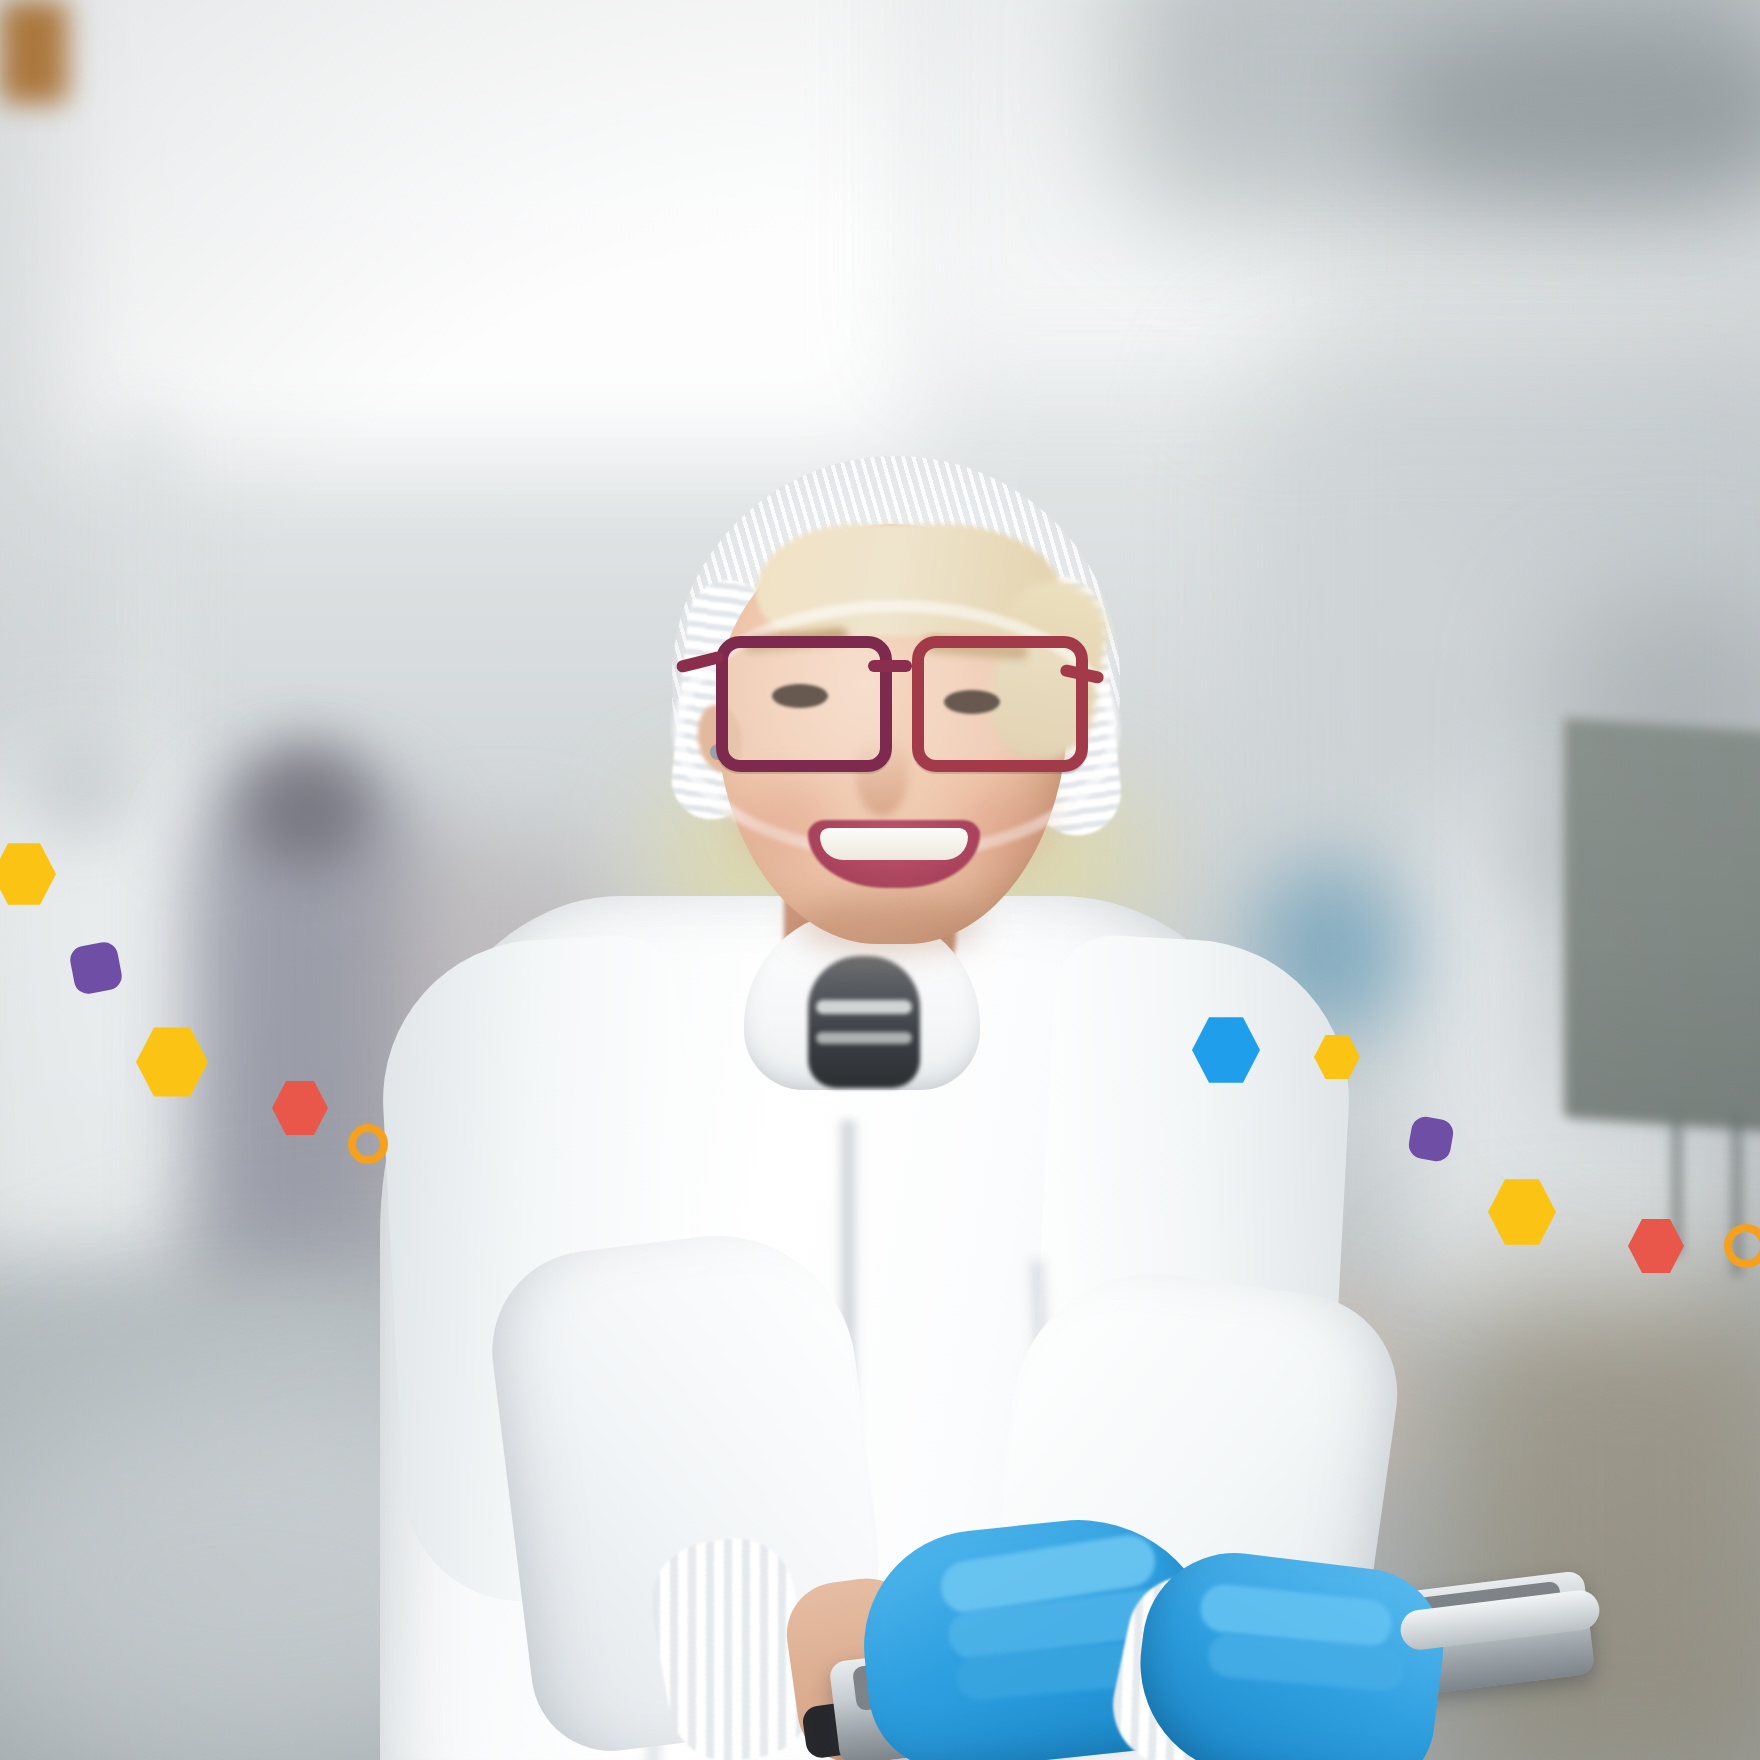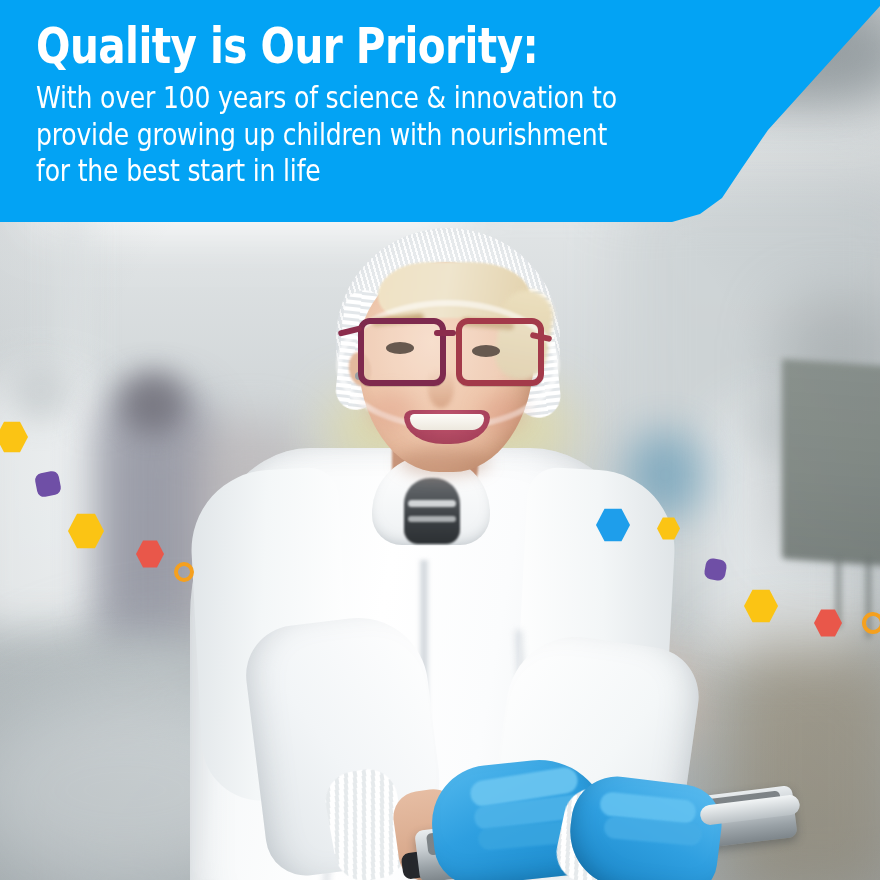--- a/index.html
+++ b/index.html
@@ -543,24 +543,14 @@
       <div class="hex" style="position: absolute; left: 136px; top: 540px; width: 28px; height: 28px; background: rgb(233, 87, 74);"></div>
       <div class="ring" style="position: absolute; left: 174px; top: 562px; width: 20px; height: 20px; border: 4px solid rgb(245, 160, 30);"></div>
       <div class="hex" style="position: absolute; left: 596px; top: 508px; width: 34px; height: 34px; background: rgb(30, 158, 235);"></div>
       <div class="hex" style="position: absolute; left: 657px; top: 517px; width: 23px; height: 23px; background: rgb(251, 196, 20);"></div>
       <div class="rsquare" style="position: absolute; left: 705px; top: 559px; width: 21px; height: 21px; transform: rotate(10deg); background: rgb(111, 79, 166);"></div>
       <div class="hex" style="position: absolute; left: 744px; top: 589px; width: 34px; height: 34px; background: rgb(251, 196, 20);"></div>
       <div class="hex" style="position: absolute; left: 814px; top: 609px; width: 28px; height: 28px; background: rgb(233, 87, 74);"></div>
       <div class="ring" style="position: absolute; left: 862px; top: 612px; width: 22px; height: 22px; border: 4px solid rgb(245, 160, 30);"></div>
     </div>
 
-  <div class="banner">
-    <div class="banner-inner">
-      <h1 class="headline">Quality is Our Priority:</h1>
-      <p class="subhead" id="subhead">
-          <span>With over 100 years of science &amp; innovation to</span>
-          <span>provide growing up children with nourishment</span>
-          <span>for the best start in life</span>
-        </p>
-    </div>
-  </div>
 
 </div>
 
 </body></html>

